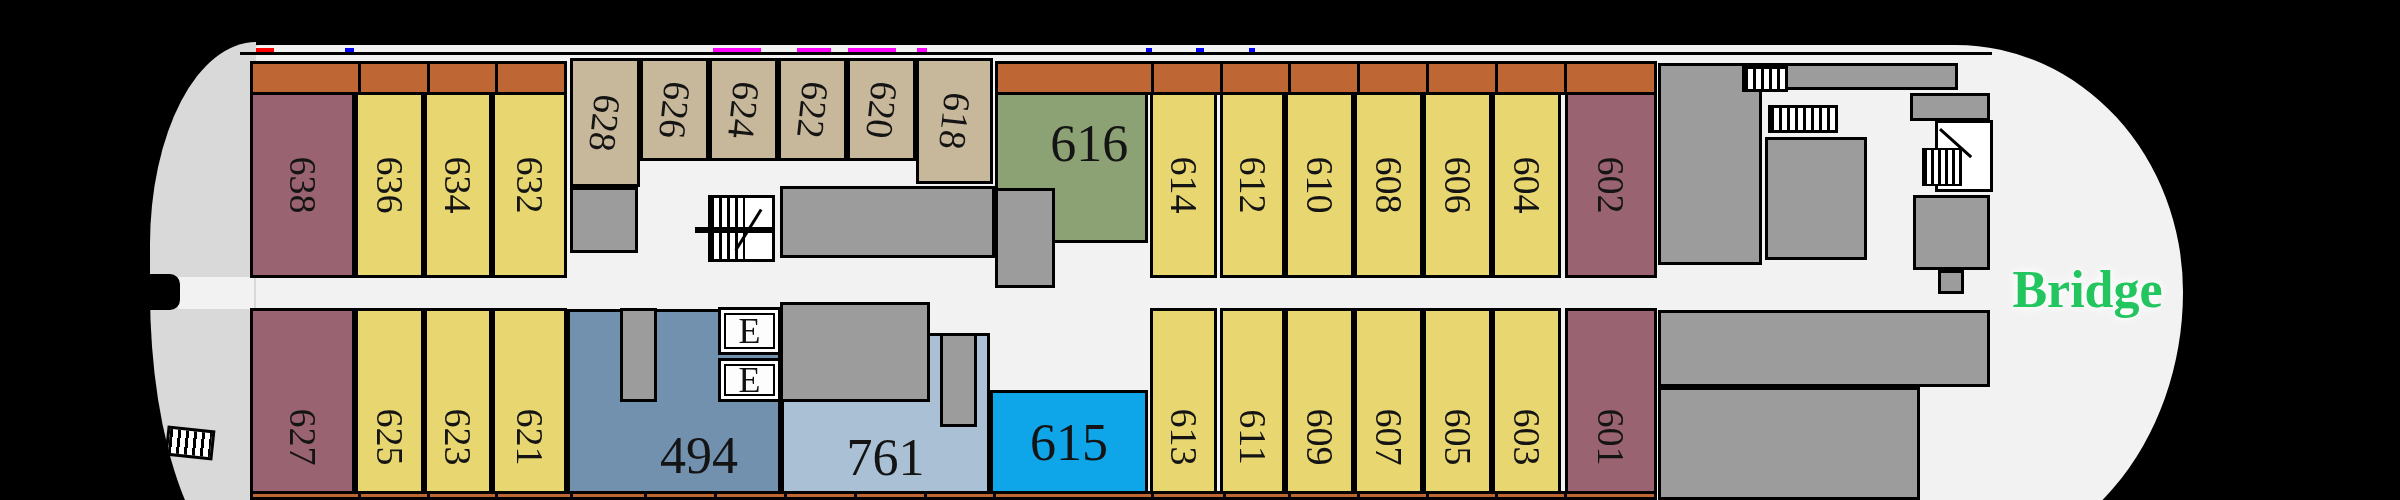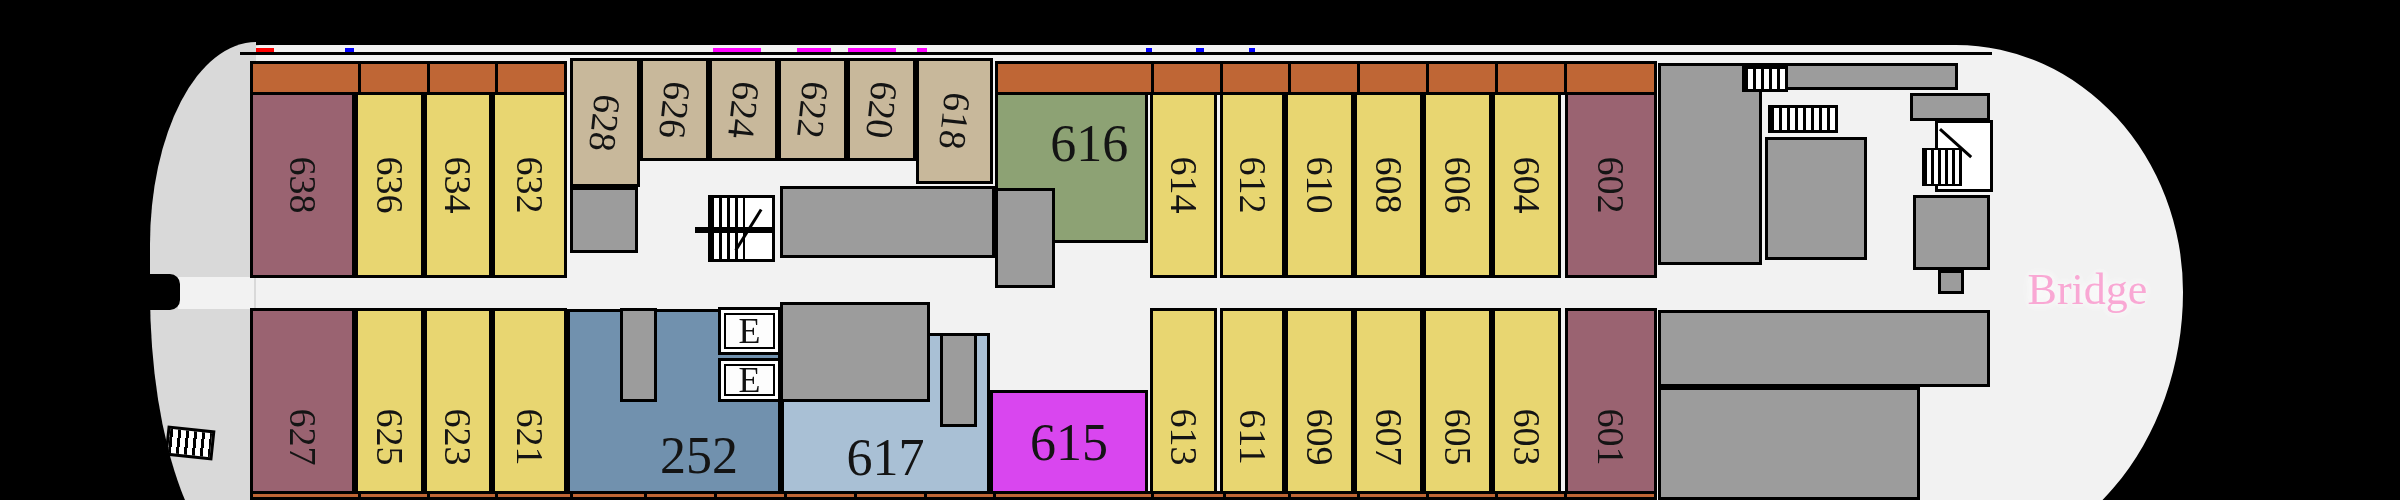--- a/index.html
+++ b/index.html
@@ -30,22 +30,22 @@
         border:2px solid #000;
         background:repeating-linear-gradient(90deg,#000 0 3px,#fff 3px 7px);}
   .stair .diag2{position:absolute;left:3px;top:5px;width:42px;height:3px;background:#000;
         transform:rotate(42deg);transform-origin:left top;}
   .tick{position:absolute;height:6px;}
   .elev{background:#fdfdfd;border:3px solid #000;
         box-shadow:inset 0 0 0 3px #fff,inset 0 0 0 5px #000;
         display:flex;align-items:center;justify-content:center;font-size:36px;color:#111;}
   #deck-line{background:#000;}
   #stern-notch{background:#000;border-radius:0 10px 10px 0;}
-  #bridge-label{display:flex;align-items:center;justify-content:center;font-size:44px;color:#f9a8d4;
-        text-shadow:0 0 8px #fff,0 0 14px #fff;}
+  #bridge-label{display:flex;align-items:center;justify-content:center;font-size:52px;color:#22c55e;
+        text-shadow:0 0 8px #fff,0 0 14px #fff;font-weight:bold;}
 </style>
 </head>
 <body>
 
 <div id="stage">
   <div id="hull" class="abs" style="left: 150px; top: 42px; width: 2036px; height: 530px;"></div>
   <div id="stern-deck" class="abs" style="left: 150px; top: 42px; width: 106px; height: 530px;"></div>
   <div id="built">
       <div class="abs white-patch" style="left: 657px; top: 309px; width: 61px; height: 92px;"></div>
       <div class="abs white-patch" style="left: 178px; top: 277px; width: 76px; height: 32px;"></div>
@@ -109,26 +109,26 @@
       <div class="abs cabin" style="left: 355px; top: 308px; width: 69px; height: 186px; background: rgb(232, 214, 113);">
         <span class="lbl v" style="left: 50%; top: 70%;">625</span>
       </div>
       <div class="abs cabin" style="left: 424px; top: 308px; width: 68px; height: 186px; background: rgb(232, 214, 113);">
         <span class="lbl v" style="left: 50%; top: 70%;">623</span>
       </div>
       <div class="abs cabin" style="left: 492px; top: 308px; width: 75px; height: 186px; background: rgb(232, 214, 113);">
         <span class="lbl v" style="left: 50%; top: 70%;">621</span>
       </div>
       <div class="abs cabin" style="left: 567px; top: 309px; width: 214px; height: 185px; background: rgb(113, 145, 174);">
-        <span class="lbl h" style="left: 62%; top: 80%;">252</span>
+        <span class="lbl h" style="left: 62%; top: 80%;">494</span>
       </div>
       <div class="abs cabin" style="left: 781px; top: 333px; width: 209px; height: 161px; background: rgb(169, 192, 213);">
-        <span class="lbl h" style="left: 50%; top: 78%;">617</span>
-      </div>
-      <div class="abs cabin" style="left: 990px; top: 390px; width: 158px; height: 104px; background: #d946ef;">
+        <span class="lbl h" style="left: 50%; top: 78%;">761</span>
+      </div>
+      <div class="abs cabin" style="left: 990px; top: 390px; width: 158px; height: 104px; background: #0ea5e9;">
         <span class="lbl h" style="left: 50%; top: 50%;">615</span>
       </div>
       <div class="abs cabin" style="left: 1150px; top: 308px; width: 67px; height: 186px; background: rgb(232, 214, 113);">
         <span class="lbl v" style="left: 50%; top: 70%;">613</span>
       </div>
       <div class="abs cabin" style="left: 1220px; top: 308px; width: 65px; height: 186px; background: rgb(232, 214, 113);">
         <span class="lbl v" style="left: 50%; top: 70%;">611</span>
       </div>
       <div class="abs cabin" style="left: 1285px; top: 308px; width: 69px; height: 186px; background: rgb(232, 214, 113);">
         <span class="lbl v" style="left: 50%; top: 70%;">609</span>

